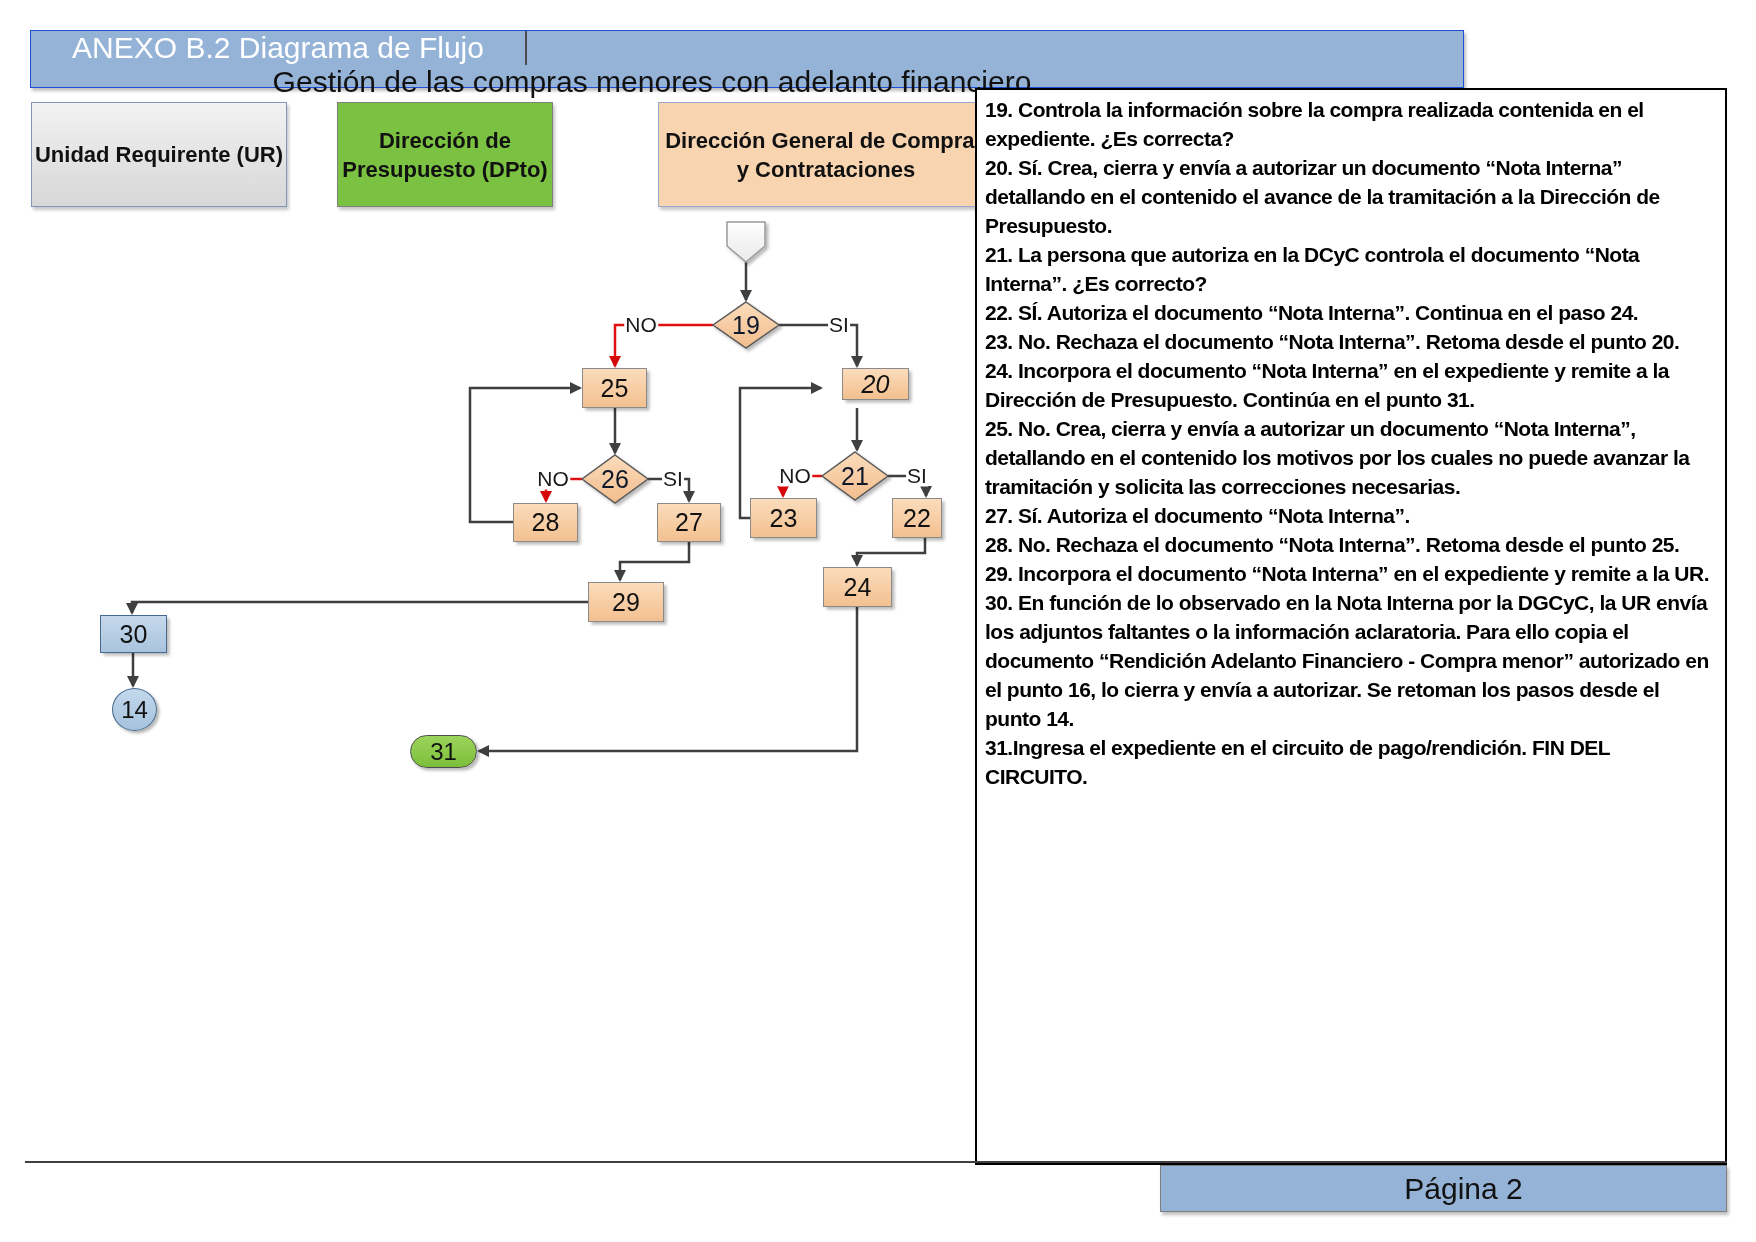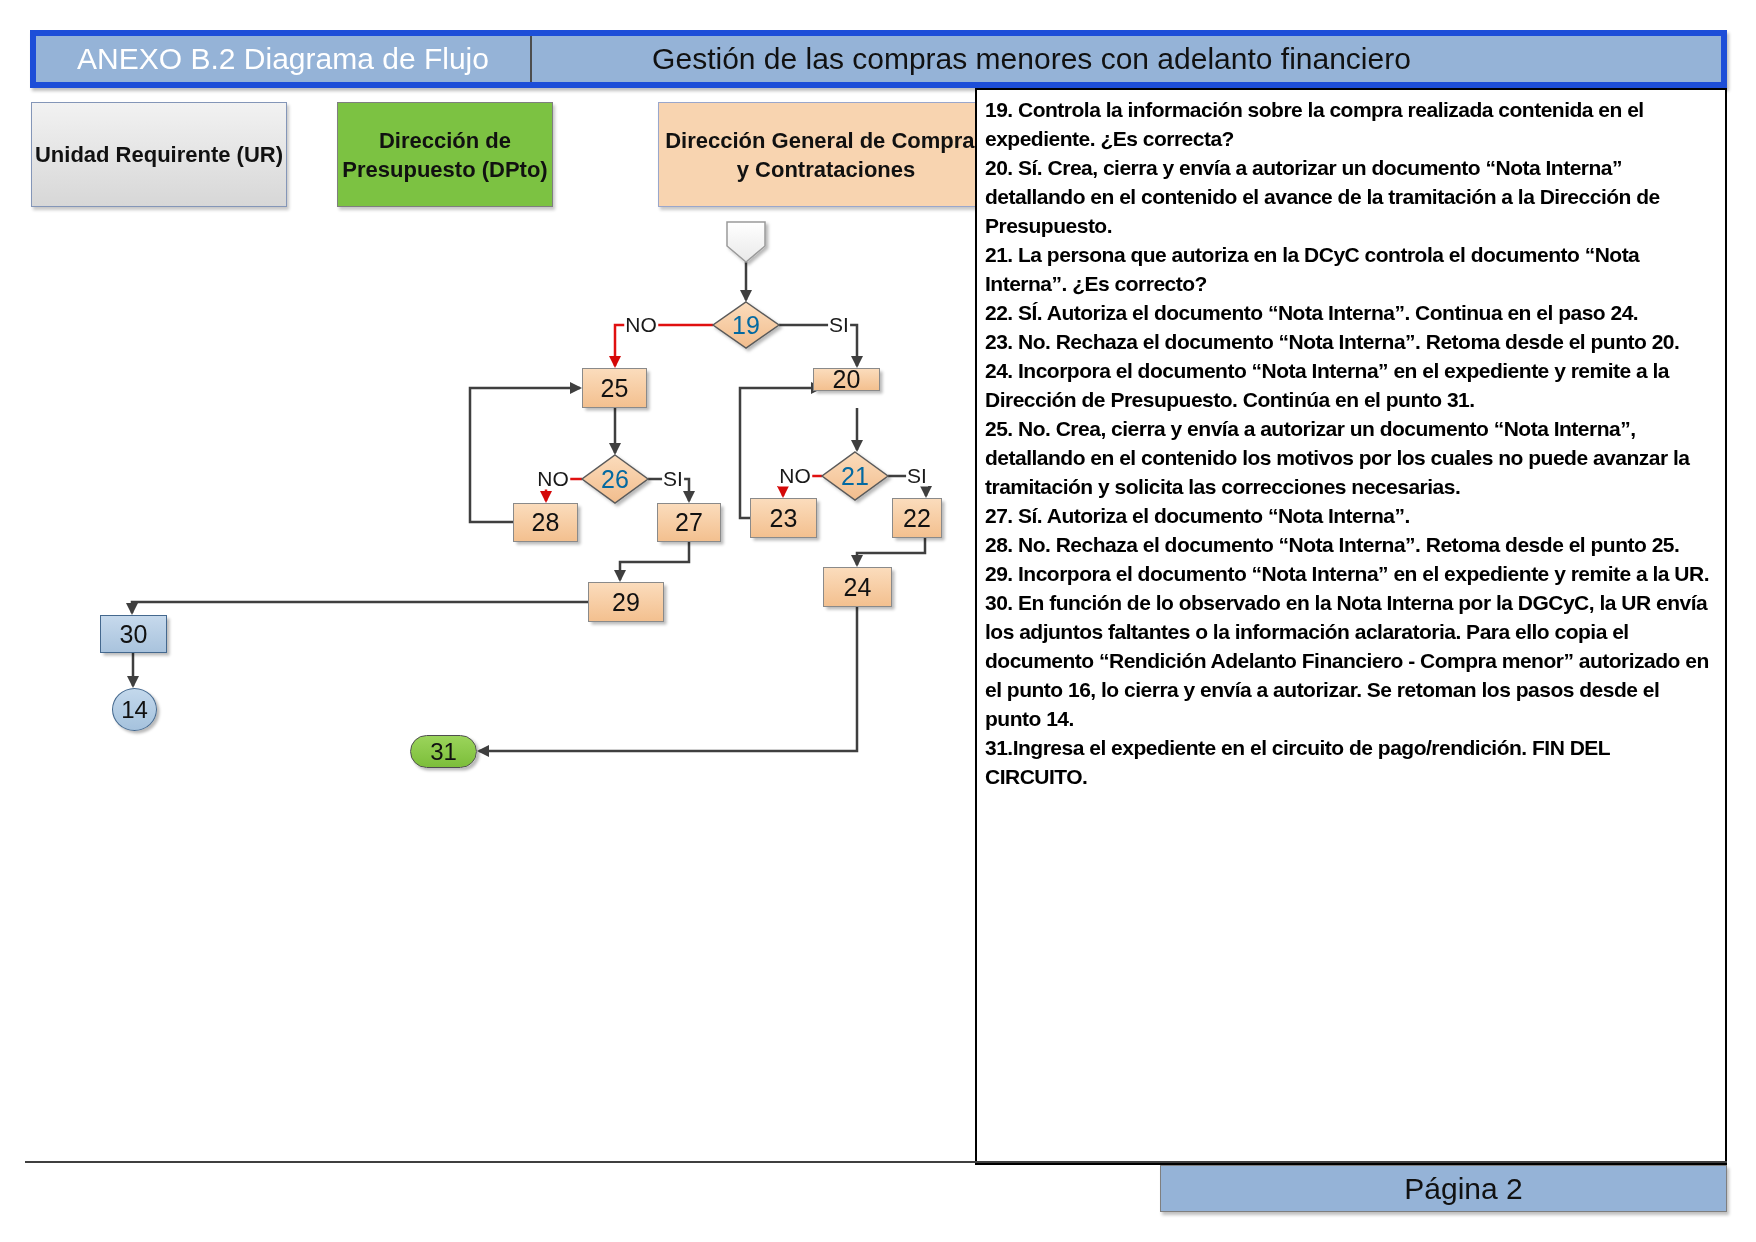--- a/index.html
+++ b/index.html
@@ -14,24 +14,24 @@
     --line-dark:#3f3f3f;
     --line-red:#e01010;
   }
   html,body{margin:0;padding:0;background:#ffffff;}
   .page{
     position:relative;width:1756px;height:1242px;background:#ffffff;overflow:hidden;
     font-family:"Liberation Sans", sans-serif;color:#111;
   }
   
   .titlebar{
-    position:absolute;left:30px;top:30px;width:1697px;height:58px;
+    position:absolute;left:30px;top:30px;width:1434px;height:58px;
     background:var(--header-blue);
-    border:6px solid #1d4ed8;box-shadow:2px 3px 3px rgba(0,0,0,0.25);
-    display:flex;box-sizing:border-box;
+    border:1px solid #1d4ed8;box-shadow:2px 3px 3px rgba(0,0,0,0.25);
+    display:flex;box-sizing:border-box;flex-direction:column;
   }
   .titlebar .left{
     width:496px;display:flex;align-items:center;justify-content:center;
     color:#ffffff;font-size:30px;border-right:2px solid #4d4d4d;box-sizing:border-box;
   }
   .titlebar .right{
     flex:1;display:flex;align-items:center;justify-content:center;
     color:#111;font-size:30px;padding-right:190px;box-sizing:border-box;
   }
   
@@ -51,21 +51,21 @@
     font-size:25px;color:#111;
     background:linear-gradient(var(--node-peach-top),var(--node-peach-bottom));
     border:1px solid #8a8a8a;
     box-shadow:2.5px 2.5px 3px rgba(0,0,0,0.28);
   }
   .node.blue{background:linear-gradient(var(--node-blue-top),var(--node-blue-bottom));border:1.5px solid #44688e;}
   .node.circle{border-radius:50%;background:linear-gradient(#c3d8ec,#a5c2dd);border:1.5px solid #44688e;font-size:24px;}
   .node.pill{border-radius:17px;background:linear-gradient(#9bd45b,#7cbe3a);border:1.5px solid #4e4e4e;font-size:24px;}
   .dlabel{ 
     position:absolute;display:flex;align-items:center;justify-content:center;
-    font-size:25px;color:#0369a1;pointer-events:none;
+    font-size:25px;color:#0f172a;pointer-events:none;
   }
   .elabel{ 
     position:absolute;transform:translate(-50%,-50%);
     background:#ffffff;padding:0 1px;font-size:21px;color:#1a1a1a;line-height:23px;
   }
   svg.flow{position:absolute;left:0;top:0;}
   
   .panel{
     position:absolute;left:975px;top:88px;width:752px;height:1077px;
     background:#ffffff;border:2px solid #000;box-sizing:border-box;
@@ -153,21 +153,21 @@
   <div class="dlabel" style="left:822px;top:452px;width:66px;height:48px;">21</div>
 
   <div class="elabel" style="left:641px;top:324px;">NO</div>
   <div class="elabel" style="left:839px;top:324px;">SI</div>
   <div class="elabel" style="left:553px;top:478px;">NO</div>
   <div class="elabel" style="left:673px;top:478px;">SI</div>
   <div class="elabel" style="left:795px;top:475px;">NO</div>
   <div class="elabel" style="left:917px;top:475px;">SI</div>
 
   <div class="node" style="left:582px;top:368px;width:65px;height:40px;">25</div>
-  <div class="node" style="left:813px;top:368px;width:67px;height:23px;">20</div>
+  <div class="node" style="left:842px;top:368px;width:67px;height:32px;font-style:italic;">20</div>
   <div class="node" style="left:513px;top:503px;width:65px;height:39px;">28</div>
   <div class="node" style="left:657px;top:503px;width:64px;height:39px;">27</div>
   <div class="node" style="left:750px;top:498px;width:67px;height:40px;">23</div>
   <div class="node" style="left:892px;top:498px;width:50px;height:40px;">22</div>
   <div class="node" style="left:588px;top:582px;width:76px;height:40px;">29</div>
   <div class="node" style="left:823px;top:567px;width:69px;height:40px;">24</div>
   <div class="node blue" style="left:100px;top:615px;width:67px;height:38px;">30</div>
   <div class="node circle" style="left:112px;top:688px;width:45px;height:43px;">14</div>
   <div class="node pill" style="left:410px;top:735px;width:67px;height:33px;">31</div>
 

